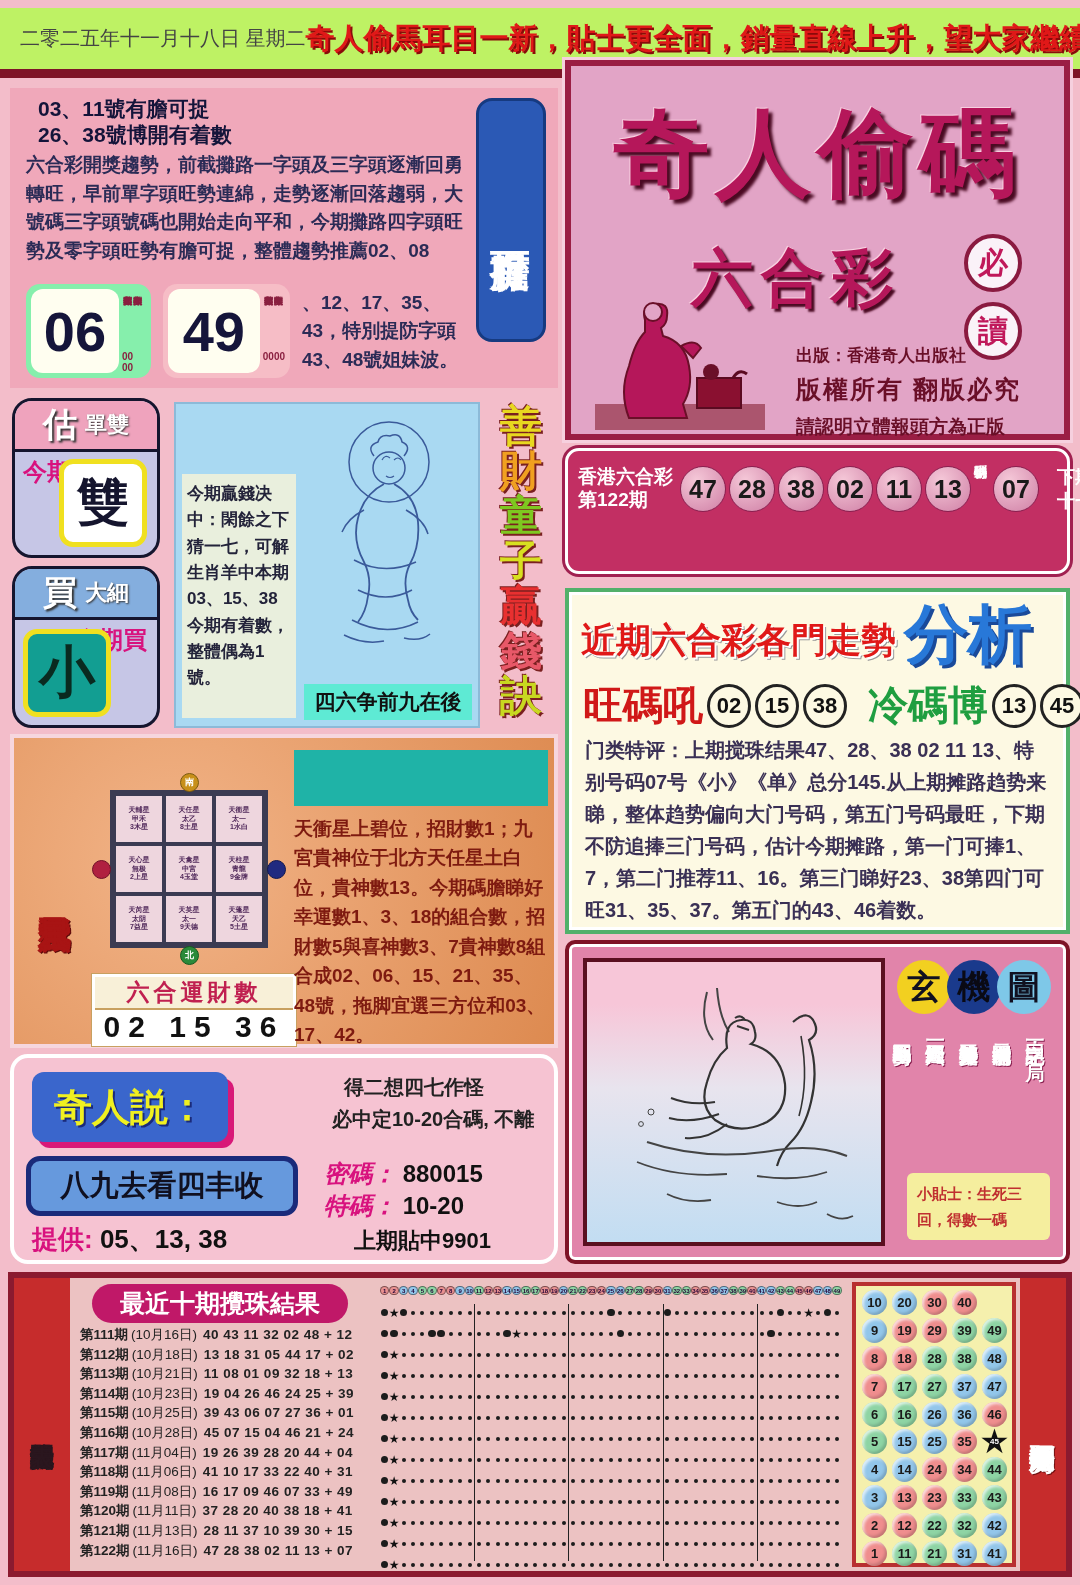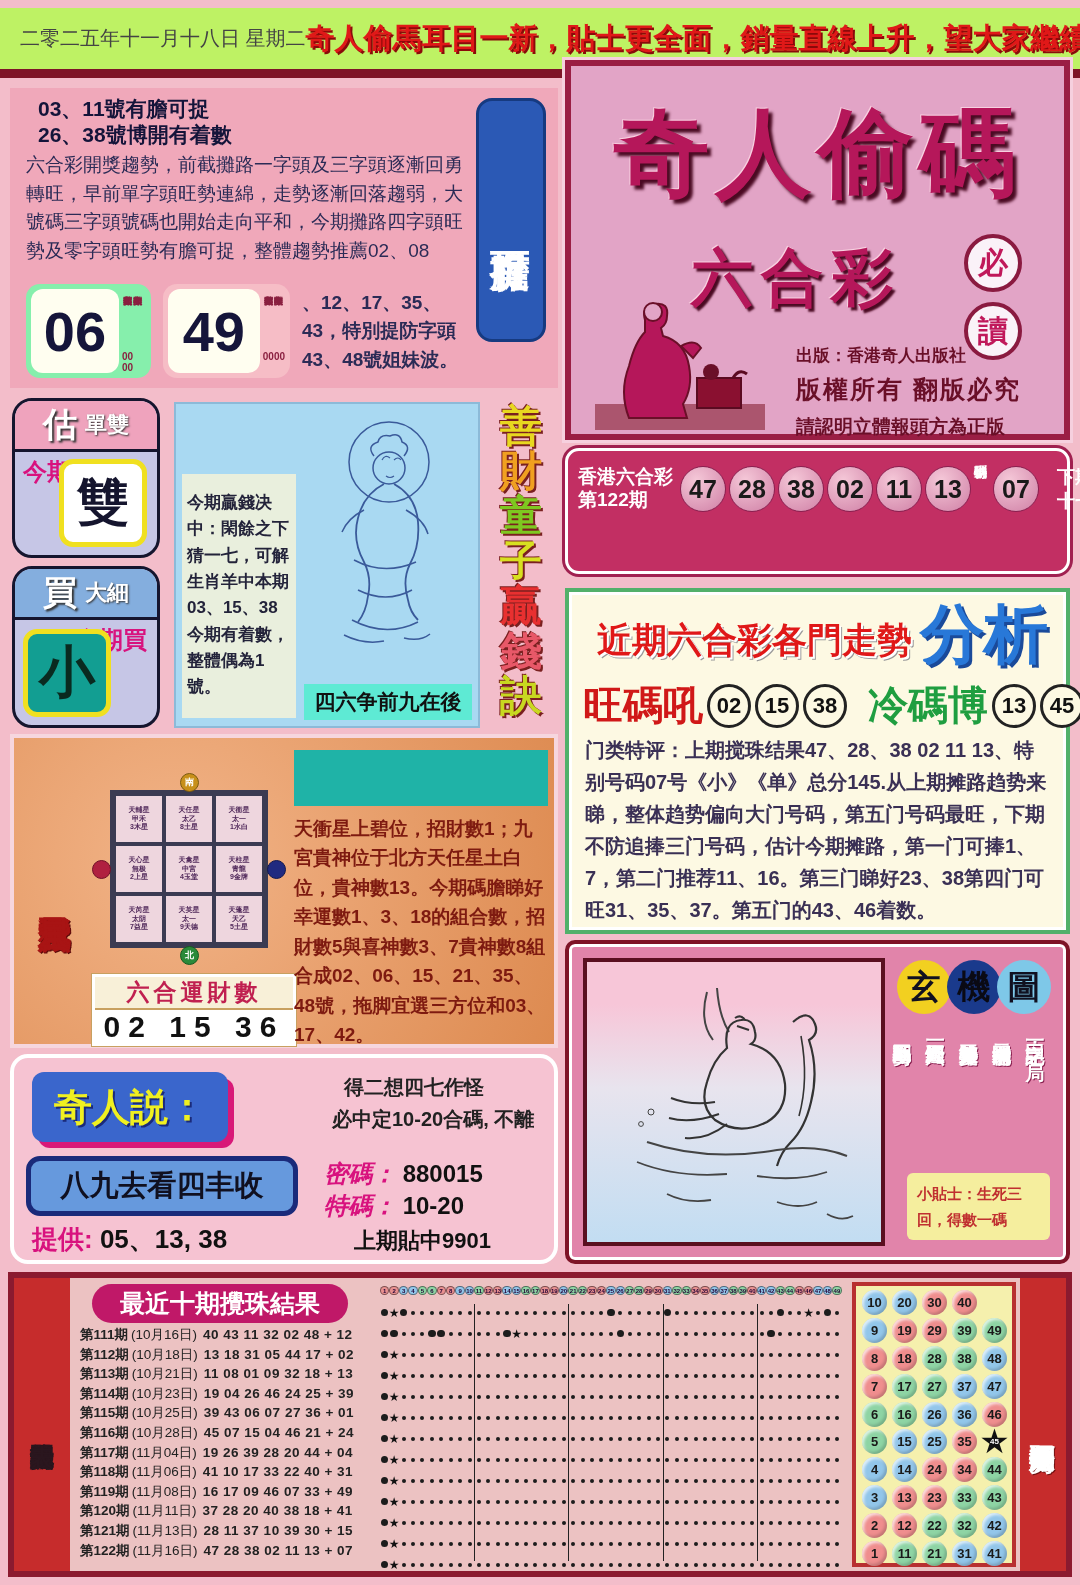--- a/index.html
+++ b/index.html
@@ -10,21 +10,21 @@
   .header{position:absolute;left:0;top:0;width:1080px;height:78px;background:#bef264;
           border-top:8px solid #f3bdca;border-bottom:9px solid #7e1427;
           display:flex;align-items:center;box-sizing:border-box;}
   .hdr-date{font-size:20px;color:#444;margin-left:20px;white-space:nowrap;}
   .hdr-slogan{flex:1;text-align:center;font-size:29px;font-weight:bold;color:#e01818;
               text-shadow:2px 2px 0 #8a0a0a;white-space:nowrap;}
 
   
   .sec-tips{position:absolute;left:10px;top:88px;width:548px;height:300px;background:#f0a8ba;}
   .tips-headline{margin:8px 0 2px 28px;font-size:21px;font-weight:bold;color:#14143a;line-height:1.22;}
-  .tips-body{margin:4px 90px 0 16px;font-size:19px;font-weight:normal;color:#2b2b56;line-height:1.5;}
+  .tips-body{margin:4px 90px 0 16px;font-size:19px;font-weight:bold;color:#2b2b56;line-height:1.5;}
   .tips-bottom{position:absolute;left:16px;bottom:10px;right:90px;display:flex;align-items:flex-end;}
   .numbox{border-radius:14px;padding:5px;display:flex;margin-right:12px;}
   .numbox.blue{background:#86efac;}
   .numbox.pink{background:#f6bdc6;}
   .numbox .big{width:92px;height:84px;background:#fffef0;border-radius:12px;
                font-size:56px;font-weight:bold;color:#15153a;display:flex;align-items:center;justify-content:center;}
   .numbox .side{display:flex;flex-direction:column;margin-left:3px;}
   .numbox .vlabels{display:flex;}
   .numbox .vl{writing-mode:vertical-rl;text-orientation:upright;font-size:9px;font-weight:bold;color:#8a2040;height:62px;line-height:1.1;}
   .numbox .counts{font-size:10px;font-weight:bold;color:#8a2040;}
@@ -48,21 +48,21 @@
   .sec-buy .line{text-align:right;margin:4px 10px 0 0;}
   .valbox{position:absolute;width:78px;height:78px;border:5px solid #f0e020;border-radius:14px;
           display:flex;align-items:center;justify-content:center;font-weight:bold;}
   .sec-est .valbox{right:10px;bottom:8px;background:#ffffff;color:#15152e;font-size:52px;}
   .sec-buy .valbox{left:8px;bottom:8px;background:#129e92;color:#0a2a20;font-size:56px;}
 
   
   .sec-boy{position:absolute;left:166px;top:396px;width:392px;height:334px;}
   .boybox{position:absolute;left:8px;top:6px;width:302px;height:322px;background:#a9d9f2;border:2px solid #8cbad8;}
   .boytext{position:absolute;left:6px;top:70px;width:114px;height:244px;background:#e9efdd;
-           font-size:17px;font-weight:bold;color:#23233a;line-height:1.55;padding:16px 5px;box-sizing:border-box;}
+           font-size:17px;font-weight:bold;color:#23233a;line-height:1.55;padding:7px 5px;box-sizing:border-box;}
   .boycap{position:absolute;left:128px;bottom:6px;width:168px;height:36px;background:#5eead4;
           font-size:21px;font-weight:bold;color:#111;display:flex;align-items:center;justify-content:center;}
   .boysvg{position:absolute;left:118px;top:6px;}
   .boytitle{position:absolute;right:6px;top:8px;width:62px;display:flex;flex-direction:column;align-items:center;}
   .boytitle span{font-size:42px;font-weight:bold;line-height:1.07;
                  text-shadow:2px 2px 0 #7a2020,-1px -1px 0 #7a2020;}
 
   
   .sec-nine{position:absolute;left:10px;top:734px;width:548px;height:314px;
             background:radial-gradient(circle at 30% 40%, #f2b488, #dd8a50);
@@ -136,21 +136,21 @@
   .res-spec-label{writing-mode:vertical-rl;text-orientation:upright;color:#fff;font-size:13px;font-weight:bold;
                   height:68px;margin:0 3px;line-height:1;}
   .res-div{width:3px;height:62px;background:#fff;margin:0 8px 0 10px;}
   .res-next{color:#fff;font-size:18px;font-weight:bold;line-height:1.35;white-space:nowrap;}
   .res-note{position:absolute;left:8px;right:8px;bottom:4px;height:44px;border-top:3px solid #fff;
             color:#fff;font-size:14px;font-weight:bold;text-align:center;line-height:1.5;padding-top:3px;}
 
   
   .sec-ana{position:absolute;left:565px;top:588px;width:505px;height:346px;background:#fdf9e3;
            border:4px solid #52b06a;box-shadow:inset 0 0 0 3px #fff;box-sizing:border-box;}
-  .ana-title{position:absolute;left:28px;top:14px;display:flex;align-items:flex-end;}
+  .ana-title{position:absolute;left:12px;top:14px;display:flex;align-items:flex-end;}
   .ana-title .red{font-size:35px;font-weight:bold;color:#e01818;text-shadow:2px 2px 0 #fff,3px 3px 0 #999;white-space:nowrap;}
   .ana-title .blue{font-size:64px;font-weight:bold;color:#2878d8;margin-left:8px;line-height:.9;
                    text-shadow:3px 3px 0 #1a4a9a;white-space:nowrap;}
   .ana-hot{position:absolute;left:14px;top:86px;display:flex;align-items:center;}
   .ana-hot .hl{font-size:40px;font-weight:bold;color:#d01818;white-space:nowrap;}
   .ana-hot .cl{font-size:40px;font-weight:bold;color:#1f9e40;margin-left:21px;white-space:nowrap;}
   .cnum{width:38px;height:38px;border-radius:50%;border:3px solid #222;background:#fdf9e3;margin-left:4px;
         display:flex;align-items:center;justify-content:center;font-size:22px;font-weight:bold;color:#111;flex:0 0 auto;}
   .ana-body{position:absolute;left:16px;right:16px;top:142px;font-size:20px;font-weight:bold;color:#3a3055;line-height:1.6;}
 

